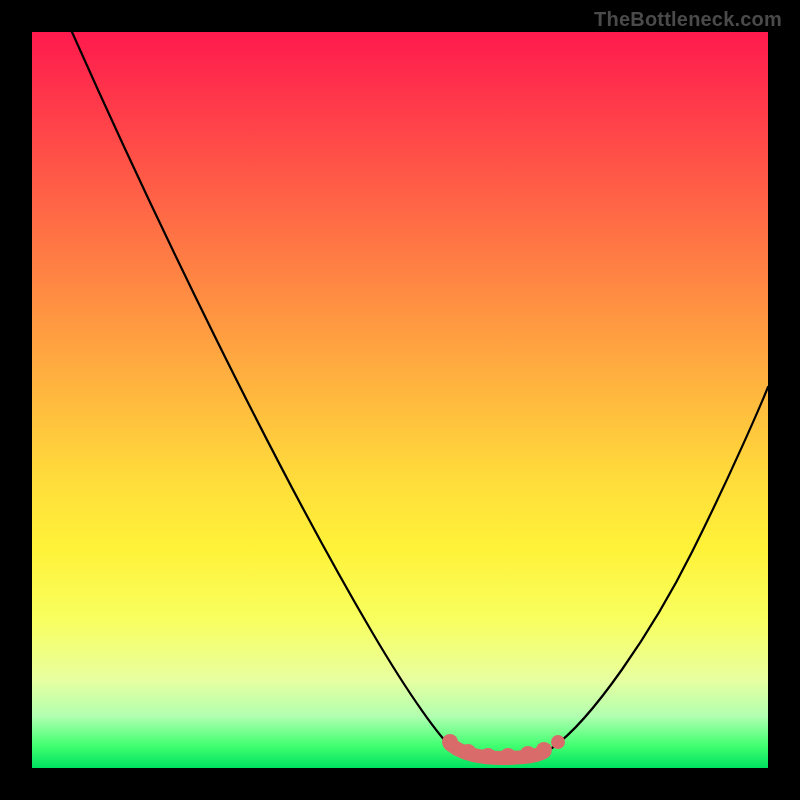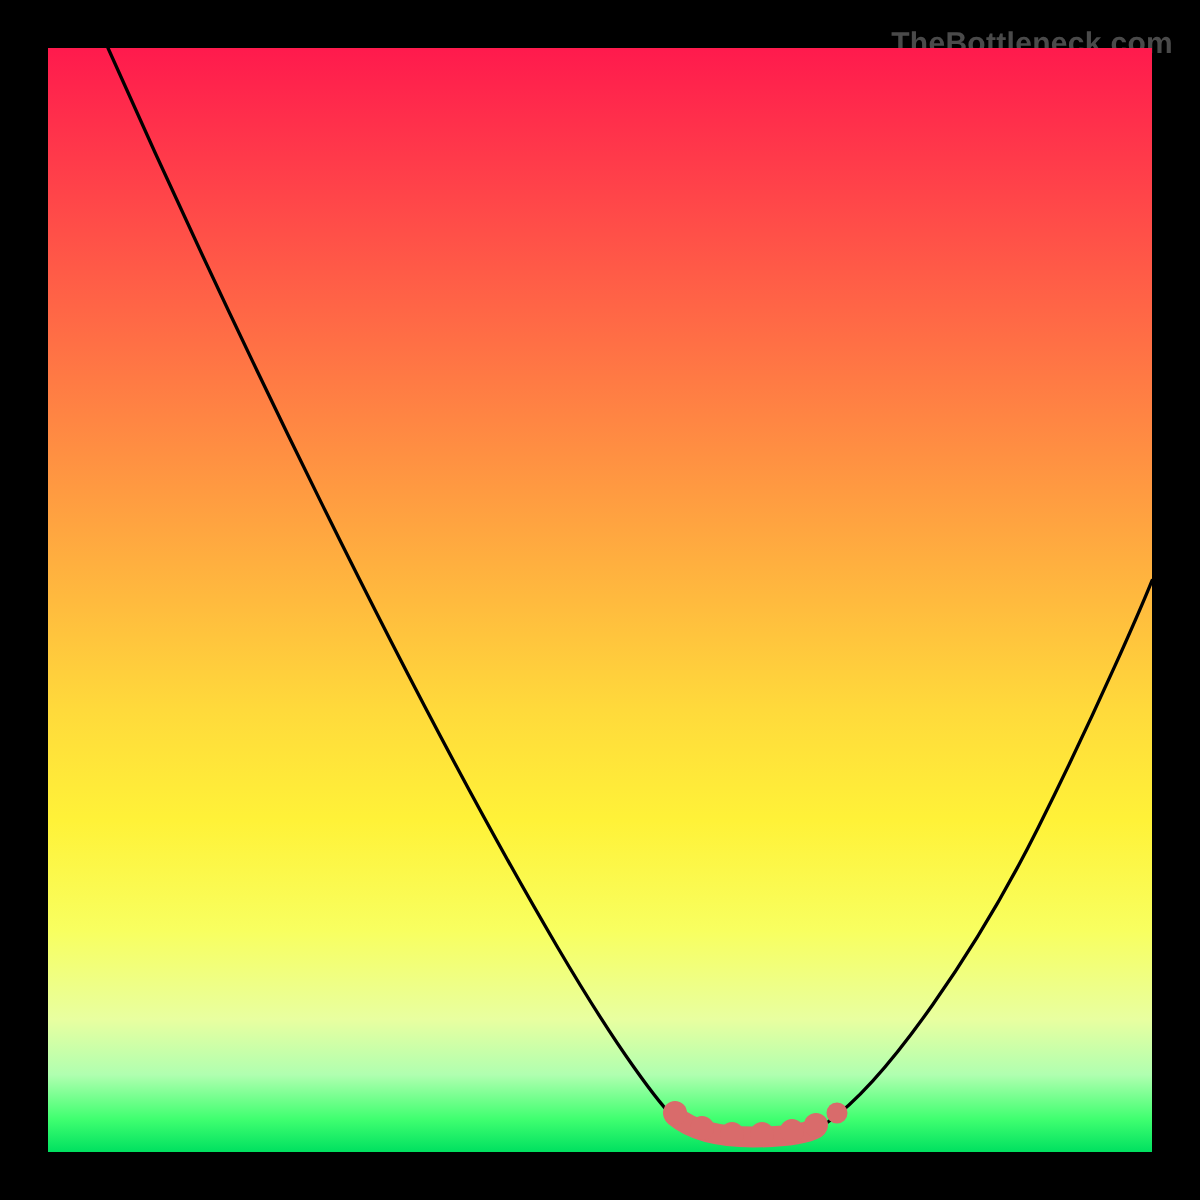--- a/index.html
+++ b/index.html
@@ -36,21 +36,21 @@
       #fff238 70%,
       #f8ff60 80%,
       #e8ffa0 88%,
       #b0ffb0 93%,
       #40ff70 97%,
       #00e060 100%
     );
   }
   .attribution {
     position: absolute;
-    top: 18px;
+    top: 8px;
     right: 18px;
     color: #4a4a4a;
     font-size: 20px;
     font-weight: 600;
     letter-spacing: 0.2px;
     user-select: none;
   }
   svg.curves {
     position: absolute;
     top: 0;

